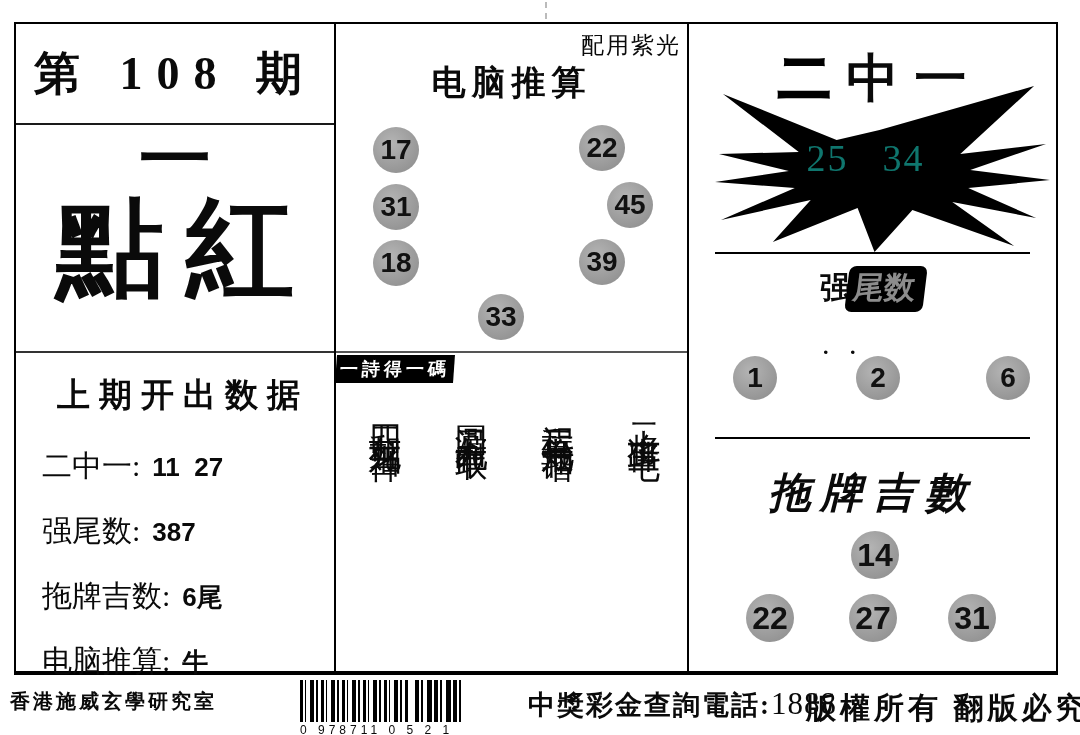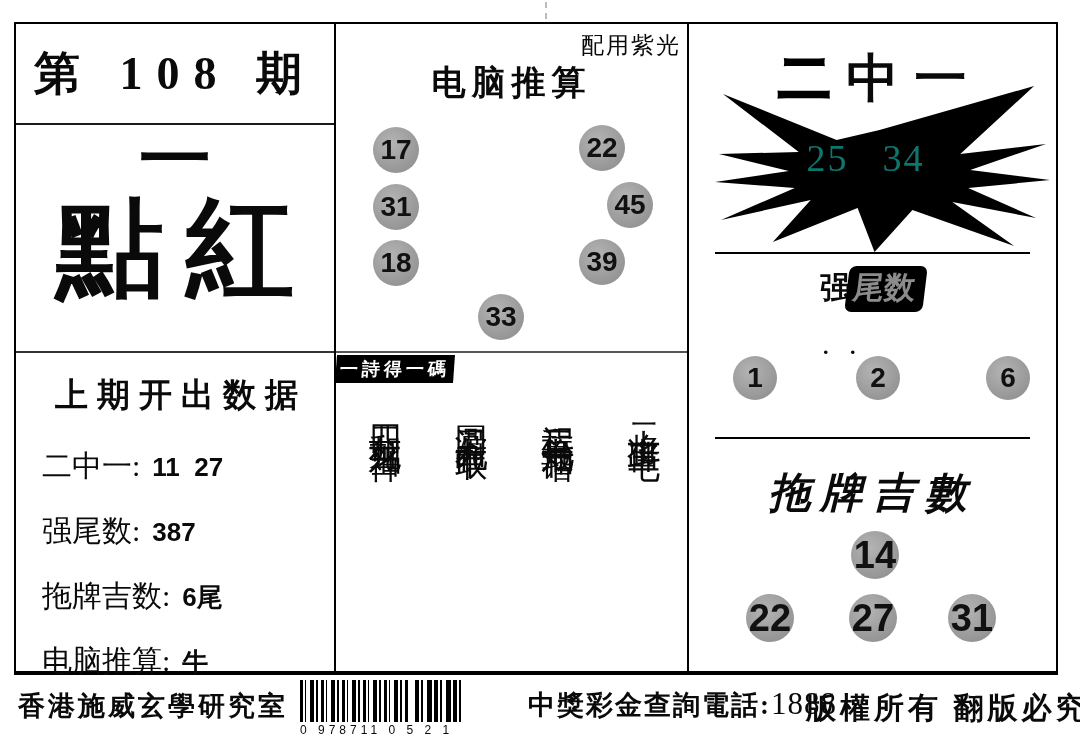--- a/index.html
+++ b/index.html
@@ -24,42 +24,42 @@
 
   
   .issue-box { height:101px; border-bottom:2px solid #1a1a1a;
     display:flex; align-items:center; justify-content:center; }
   .issue-label { font-size:46px; font-weight:bold; letter-spacing:14px; white-space:nowrap; }
   .calli-box { height:228px; border-bottom:2px solid #333; text-align:center; overflow:hidden; }
   .calli-one { font-size:72px; font-weight:bold; line-height:58px; margin-top:6px; }
   .calli-main { font-size:108px; font-weight:bold; letter-spacing:22px; line-height:120px;
     white-space:nowrap; text-indent:22px; }
   .last-box { height:318px; padding:20px 0 0 26px; }
-  .last-title { font-size:33px; font-weight:bold; letter-spacing:9px; text-align:right;
-    padding-right:27px; white-space:nowrap; }
+  .last-title { font-size:33px; font-weight:bold; letter-spacing:9px; text-align:center;
+    padding-right:10px; white-space:nowrap; }
   .last-rows { margin-top:28px; display:flex; flex-direction:column; gap:24px; }
   .last-row { white-space:nowrap; }
   .last-row .lbl { font-size:30px; }
   .last-row .val { font-family:"Liberation Sans","DejaVu Sans",sans-serif;
     font-size:26px; font-weight:bold; margin-left:12px; white-space:pre; }
 
   
   .computer-box { position:relative; height:329px; border-bottom:2px solid #555; }
   .corner-note { position:absolute; top:6px; right:6px; font-size:23px; letter-spacing:2px; }
   .comp-title { position:absolute; top:36px; left:0; right:0; text-align:center;
     font-size:34px; font-weight:bold; letter-spacing:6px; }
   .ball {
     position:absolute; border-radius:50%;
     background:radial-gradient(circle at 40% 35%, #b4b4b4, #949494 75%);
     display:flex; align-items:center; justify-content:center;
     font-family:"Liberation Sans","DejaVu Sans",sans-serif; font-weight:bold; color:#111;
   }
   .ball-46 { width:46px; height:46px; font-size:28px; }
   .ball-44 { width:44px; height:44px; font-size:28px; }
-  .ball-48 { width:48px; height:48px; font-size:38px; }
+  .ball-48 { width:48px; height:48px; font-size:32px; }
 
   .poem-box { position:relative; height:318px; }
   .poem-badge {
     position:absolute; left:0px; top:2px; width:118px; height:28px; background:#000;
     color:#fff; font-size:18px; font-weight:bold; letter-spacing:4px;
     display:flex; align-items:center; justify-content:center; transform:skewX(-4deg); }
   .poem-cols { position:absolute; left:0; right:0; top:46px; bottom:8px;
     display:flex; flex-direction:row-reverse; justify-content:space-between;
     padding:0 24px 0 30px; }
   .poem-line { writing-mode:vertical-rl; text-orientation:upright;
@@ -82,21 +82,21 @@
     padding:1px 10px 3px 6px; margin-left:-4px; border-radius:7px; transform:skewX(-7deg); }
   .tail-dots { position:absolute; left:108px; top:80px; font-size:22px; font-weight:bold;
     letter-spacing:8px; }
 
   .drag-box { position:relative; height:232px; }
   .drag-title { position:absolute; top:26px; left:0; right:0; text-align:center;
     font-size:42px; font-weight:bold; letter-spacing:10px; font-style:italic; white-space:nowrap; }
 
   
   .footer { position:absolute; left:0; top:678px; width:1080px; height:57px; }
-  .studio { position:absolute; left:18px; top:10px; font-size:27px; font-weight:bold;
+  .studio { position:absolute; left:10px; top:10px; font-size:20px; font-weight:bold;
     letter-spacing:3px; white-space:nowrap; }
   .barcode-wrap { position:absolute; left:300px; top:2px; width:170px; }
   .bars { height:42px; display:flex; gap:7px; }
   .bar-group1 { width:108px; height:100%;
     background:repeating-linear-gradient(90deg,#000 0 3px,#fff 3px 5px,#000 5px 6px,#fff 6px 10px,#000 10px 14px,#fff 14px 16px,#000 16px 18px,#fff 18px 21px); }
   .bar-group2 { width:48px; height:100%;
     background:repeating-linear-gradient(90deg,#000 0 4px,#fff 4px 6px,#000 6px 8px,#fff 8px 12px,#000 12px 17px,#fff 17px 19px); }
   .bar-digits { margin-top:1px; font-family:"Liberation Sans","DejaVu Sans",sans-serif;
     font-size:12px; letter-spacing:4px; white-space:nowrap; }
   .hotline { position:absolute; left:528px; top:8px; font-size:27px; font-weight:bold;

